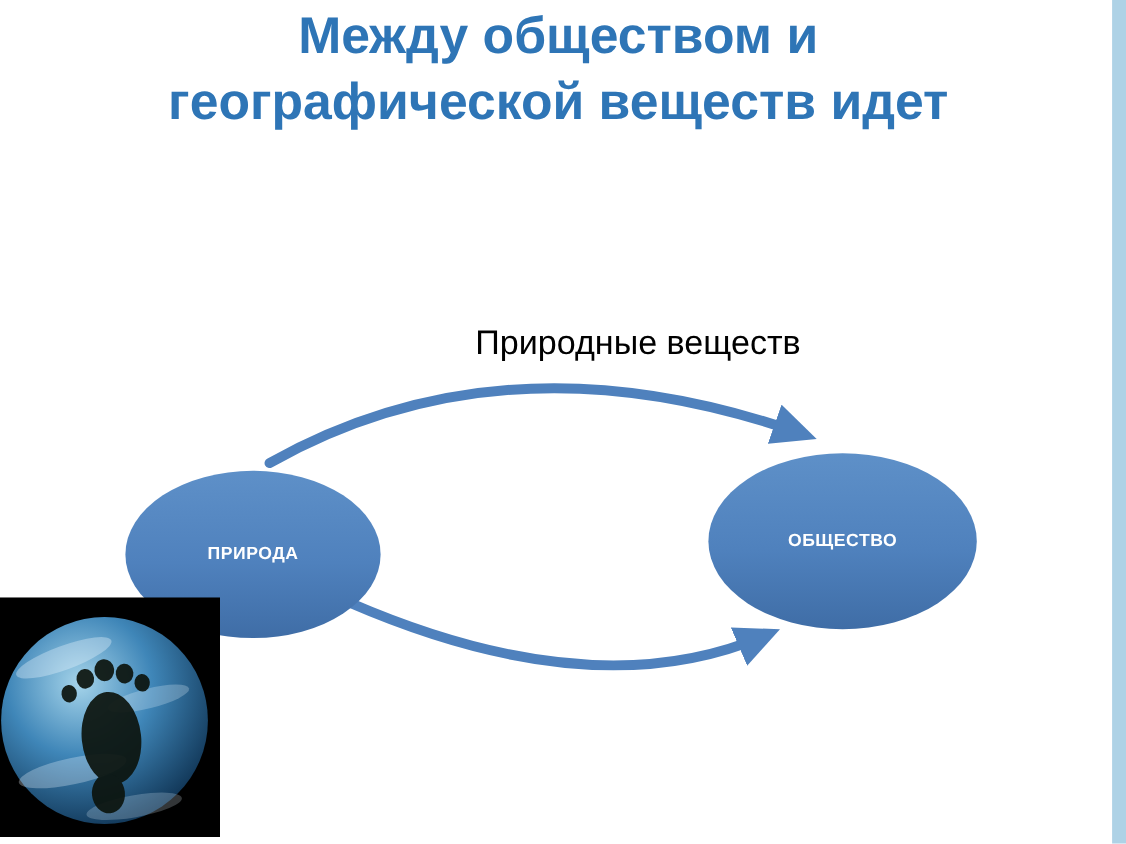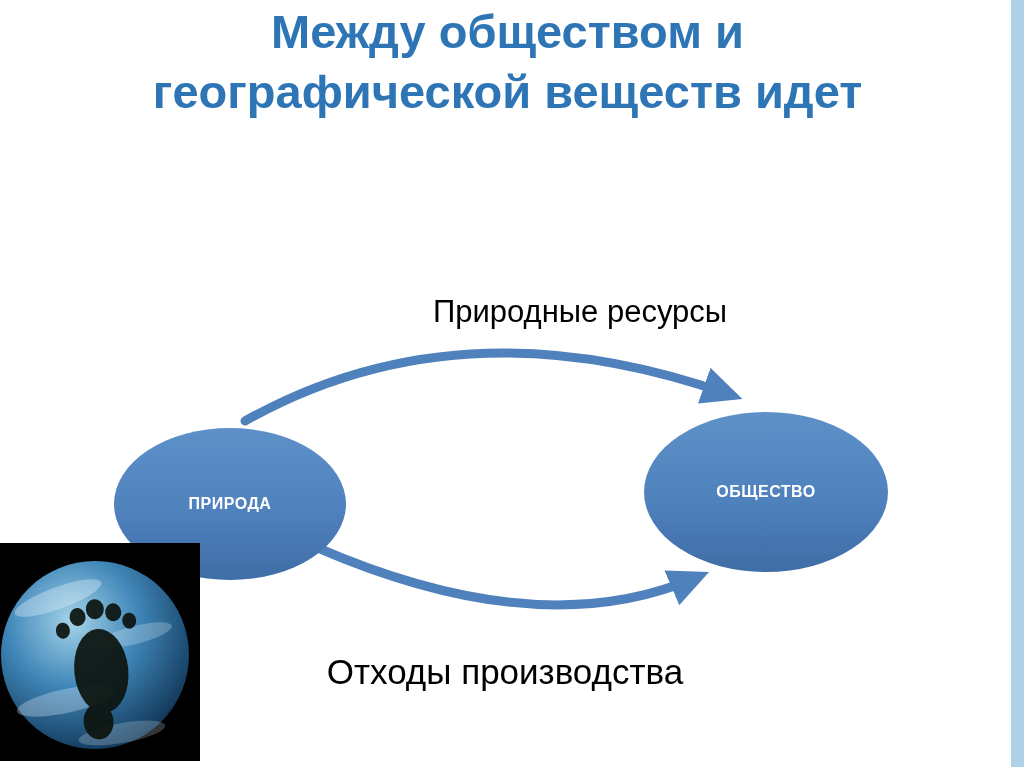--- a/index.html
+++ b/index.html
@@ -56,41 +56,40 @@
 
 <div class="slide">
 
   <div class="right-strip"></div>
 
   <div class="title">
     <div class="title-line">Между обществом и</div>
     <div class="title-line">географической веществ идет</div>
   </div>
 
-  <div class="arrow-label top">Природные ресурсы</div>
+  <div class="arrow-label top">Природные веществ</div>
 
   <svg class="arrows" width="1024" height="767" viewBox="0 0 1024 767" aria-hidden="true">
     <defs>
       <marker id="ah" markerWidth="4.6" markerHeight="4.2" refX="2.8" refY="2.1" orient="auto">
         <path d="M0,0 L4.5,2.1 L0,4.2 Z" class="arrow-fill"></path>
       </marker>
     </defs>
     <path class="arrow-stroke" d="M 245 421 Q 460 300 728 394" marker-end="url(#ah)"></path>
     <path class="arrow-stroke" d="M 318 548 Q 540 644 695 578" marker-end="url(#ah)"></path>
   </svg>
 
   <div class="node node-nature">
     <span>ПРИРОДА</span>
   </div>
 
   <div class="node node-society">
     <span>ОБЩЕСТВО</span>
   </div>
 
-  <div class="arrow-label bottom">Отходы производства</div>
 
   <svg class="earth" viewBox="0 0 200 218" aria-hidden="true">
     <defs>
       <radialGradient id="globe" cx="38%" cy="32%" r="78%">
         <stop offset="0%" stop-color="#a5d4ea"></stop>
         <stop offset="45%" stop-color="#3f86b8"></stop>
         <stop offset="100%" stop-color="#0a2a48"></stop>
       </radialGradient>
     </defs>
     <rect width="200" height="218" fill="#000000"></rect>

